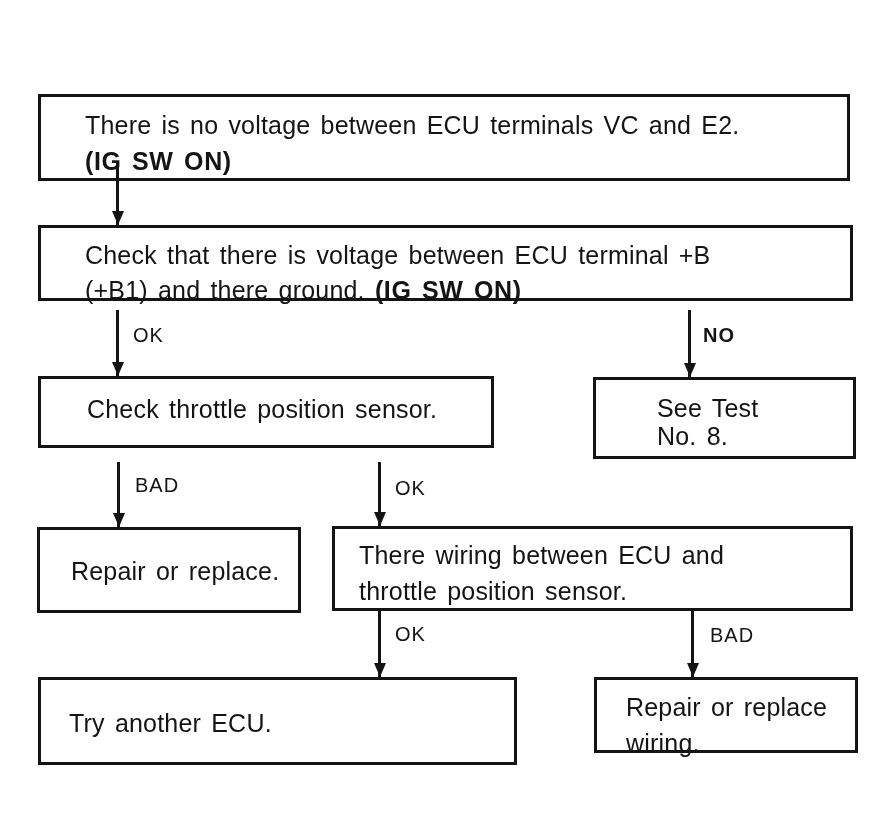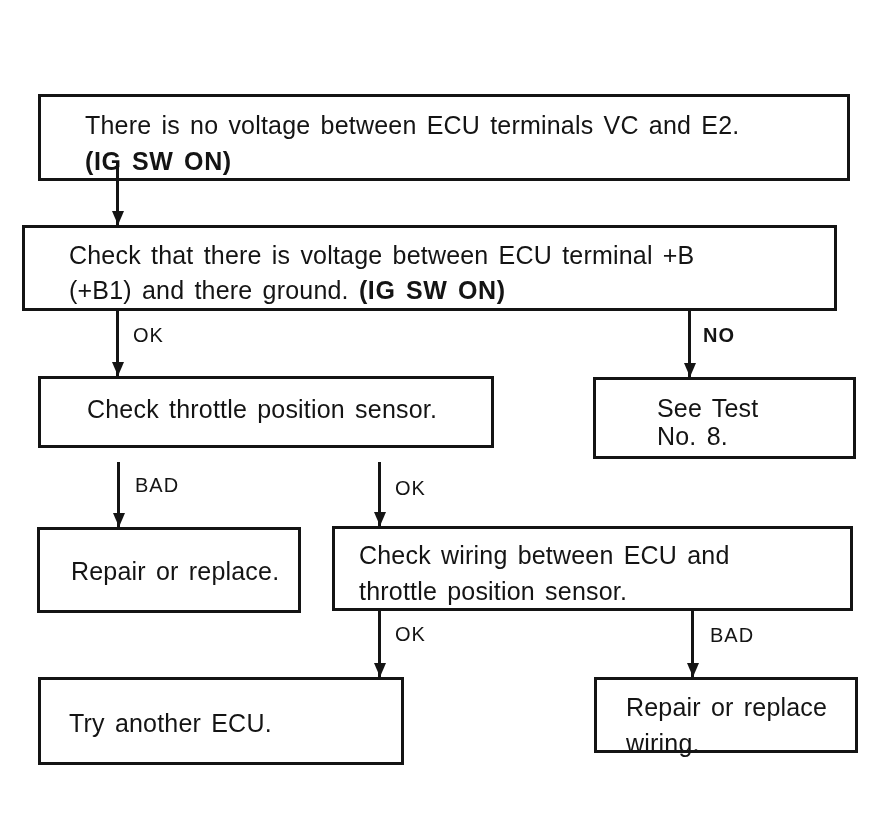--- a/index.html
+++ b/index.html
@@ -47,26 +47,26 @@
     position: absolute;
     font-size: 20px;
     line-height: 28px;
     letter-spacing: 1px;
     color: var(--ink);
     white-space: nowrap;
   }
 
   
   #box-no-voltage     { left: 38px;  top: 74px;  width: 812px; height: 87px; padding: 10px 20px 0 44px; line-height: 36px; margin-top: 20px; }
-  #box-check-bvoltage { left: 22px;  top: 225px; width: 815px; height: 86px; padding: 10px 36px 0 44px; }
+  #box-check-bvoltage { left: 38px;  top: 225px; width: 815px; height: 76px; padding: 10px 36px 0 44px; }
   #box-check-tps      { left: 38px;  top: 376px; width: 456px; height: 72px; padding: 13px 18px 0 46px; }
   #box-see-test       { left: 593px; top: 377px; width: 263px; height: 82px; padding: 14px 10px 0 61px; line-height: 28px; }
   #box-repair-replace { left: 37px;  top: 527px; width: 264px; height: 86px; padding: 24px 10px 0 31px; }
   #box-check-wiring   { left: 332px; top: 526px; width: 521px; height: 85px; padding: 8px 16px 0 24px;  line-height: 36px; }
-  #box-try-ecu        { left: 38px;  top: 677px; width: 366px; height: 88px; padding: 26px 10px 0 28px; }
+  #box-try-ecu        { left: 38px;  top: 677px; width: 479px; height: 88px; padding: 26px 10px 0 28px; }
   #box-repair-wiring  { left: 594px; top: 677px; width: 264px; height: 76px; padding: 9px 10px 0 29px;  line-height: 36px; }
 
   
   #arrow-start-to-check     { left: 116px; top: 161px; height: 64px; }
   #arrow-bvoltage-ok        { left: 116px; top: 310px; height: 66px; }
   #arrow-bvoltage-no        { left: 688px; top: 310px; height: 67px; }
   #arrow-tps-bad            { left: 117px; top: 462px; height: 65px; }
   #arrow-tps-ok             { left: 378px; top: 462px; height: 64px; }
   #arrow-wiring-ok          { left: 378px; top: 611px; height: 66px; }
   #arrow-wiring-bad         { left: 691px; top: 611px; height: 66px; }
@@ -115,21 +115,21 @@
   <span class="edge-label" id="label-tps-bad">BAD</span>
 
   <div class="arrow" id="arrow-tps-ok"></div>
   <span class="edge-label" id="label-tps-ok">OK</span>
 
   <div class="box" id="box-repair-replace">
     <span class="line">Repair or replace.</span>
   </div>
 
   <div class="box" id="box-check-wiring">
-    <span class="line">Check wiring between ECU and</span>
+    <span class="line">There wiring between ECU and</span>
     <span class="line">throttle position sensor.</span>
   </div>
 
   <div class="arrow" id="arrow-wiring-ok"></div>
   <span class="edge-label" id="label-wiring-ok">OK</span>
 
   <div class="arrow" id="arrow-wiring-bad"></div>
   <span class="edge-label" id="label-wiring-bad">BAD</span>
 
   <div class="box" id="box-try-ecu">

